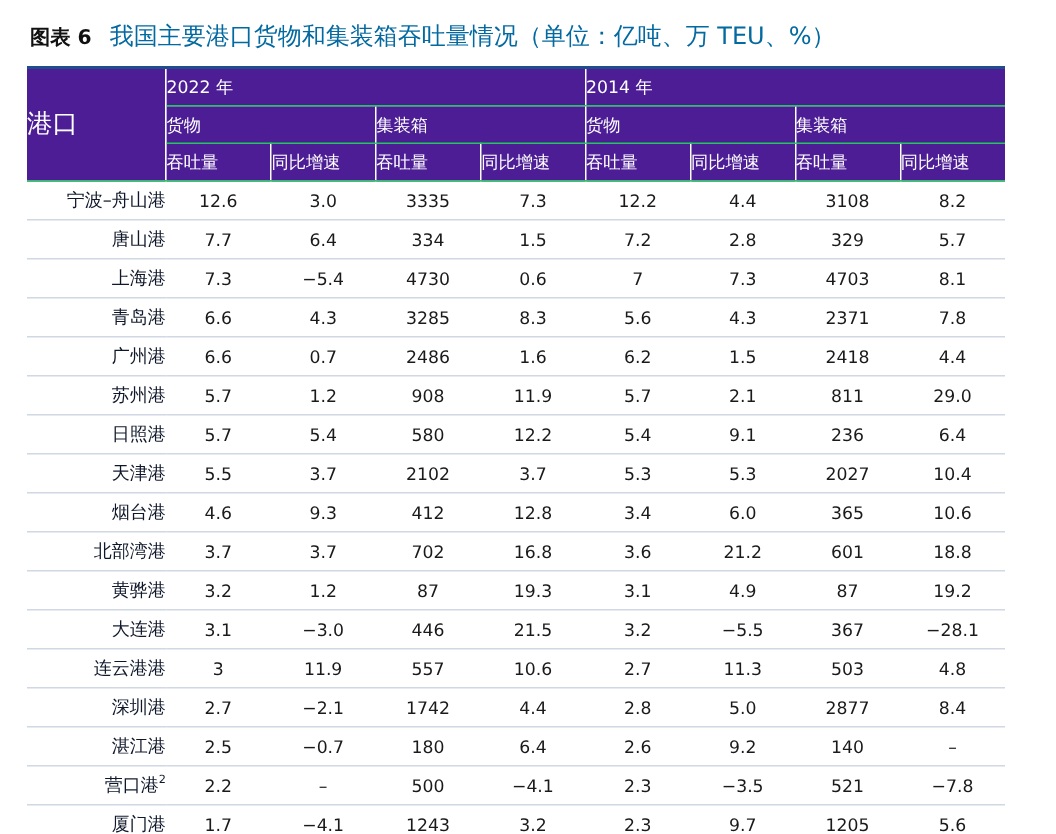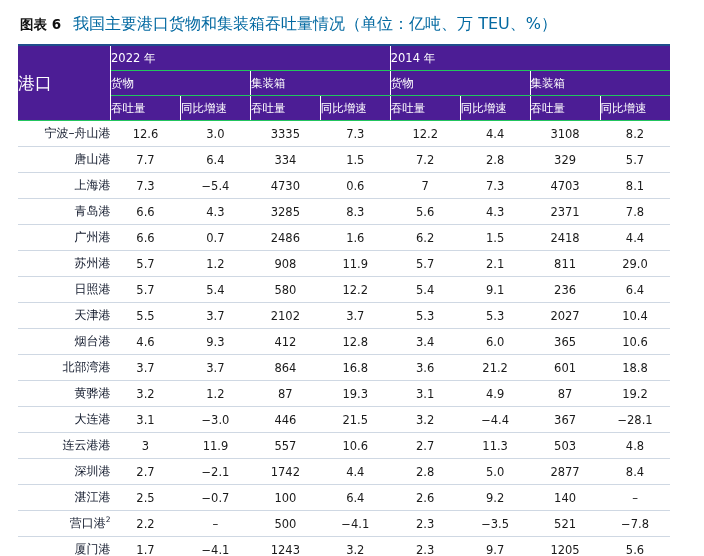--- a/index.html
+++ b/index.html
@@ -236,21 +236,21 @@
           <td>12.8</td>
           <td>3.4</td>
           <td>6.0</td>
           <td>365</td>
           <td>10.6</td>
         </tr>
         <tr>
           <td class="portname">北部湾港</td>
           <td>3.7</td>
           <td>3.7</td>
-          <td>864</td>
+          <td>702</td>
           <td>16.8</td>
           <td>3.6</td>
           <td>21.2</td>
           <td>601</td>
           <td>18.8</td>
         </tr>
         <tr>
           <td class="portname">黄骅港</td>
           <td>3.2</td>
           <td>1.2</td>
@@ -261,21 +261,21 @@
           <td>87</td>
           <td>19.2</td>
         </tr>
         <tr>
           <td class="portname">大连港</td>
           <td>3.1</td>
           <td>−3.0</td>
           <td>446</td>
           <td>21.5</td>
           <td>3.2</td>
-          <td>−4.4</td>
+          <td>−5.5</td>
           <td>367</td>
           <td>−28.1</td>
         </tr>
         <tr>
           <td class="portname">连云港港</td>
           <td>3</td>
           <td>11.9</td>
           <td>557</td>
           <td>10.6</td>
           <td>2.7</td>
@@ -291,21 +291,21 @@
           <td>4.4</td>
           <td>2.8</td>
           <td>5.0</td>
           <td>2877</td>
           <td>8.4</td>
         </tr>
         <tr>
           <td class="portname">湛江港</td>
           <td>2.5</td>
           <td>−0.7</td>
-          <td>100</td>
+          <td>180</td>
           <td>6.4</td>
           <td>2.6</td>
           <td>9.2</td>
           <td>140</td>
           <td>–</td>
         </tr>
         <tr>
           <td class="portname">营口港<span class="sup">2</span></td>
           <td>2.2</td>
           <td>–</td>

